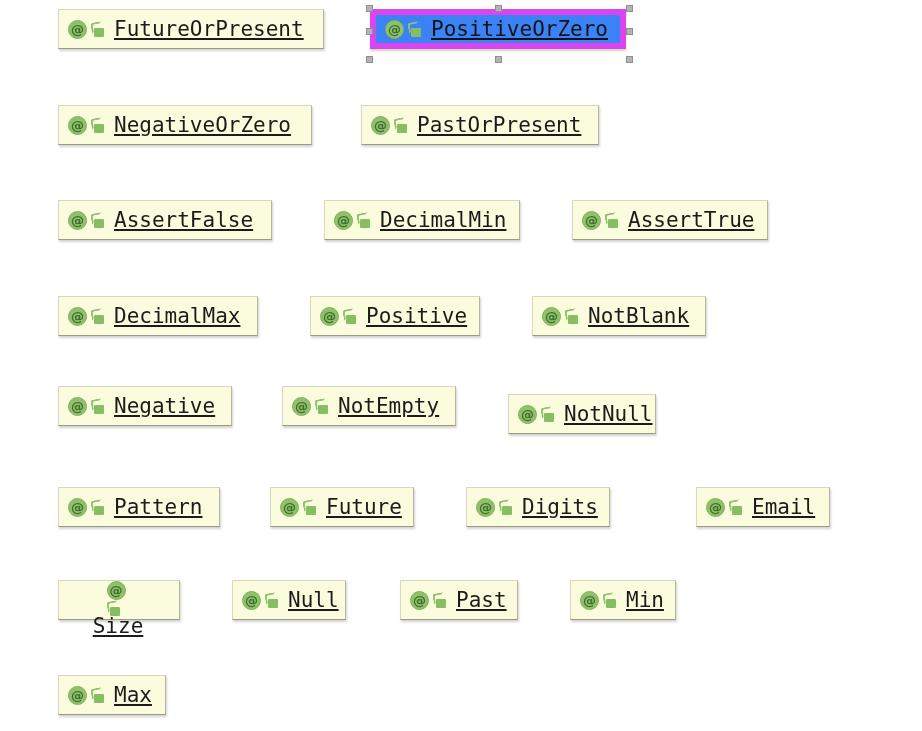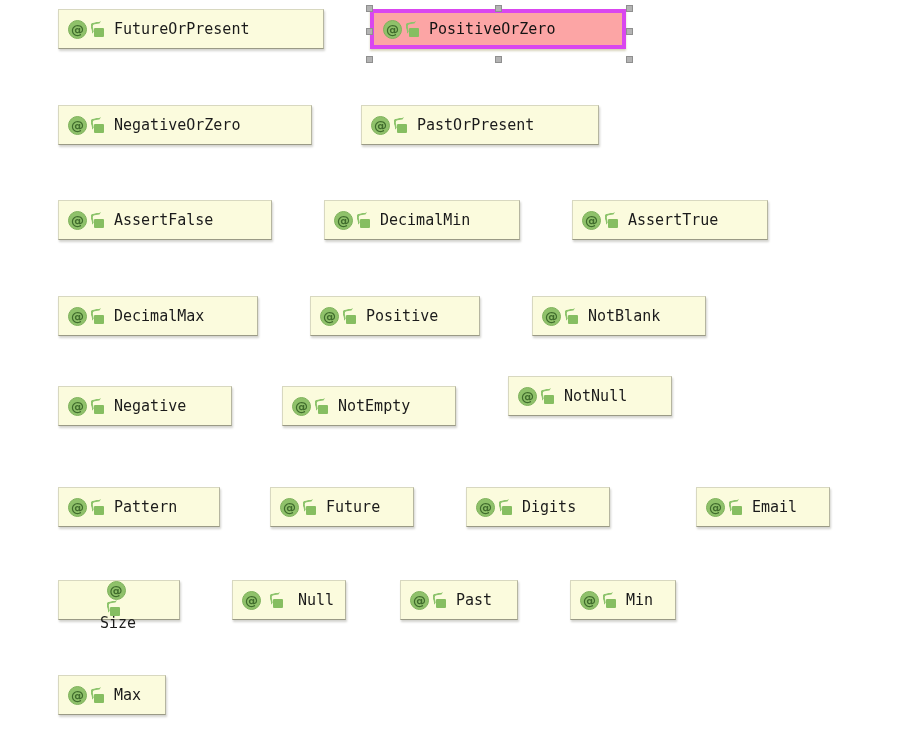--- a/index.html
+++ b/index.html
@@ -34,22 +34,22 @@
     border-right-color: #b5b5a0;
     box-shadow: 1px 2px 2px rgba(120,120,110,0.33);
     display: flex;
     align-items: center;
     height: 40px;
     padding: 0 11px 0 9px;
     white-space: nowrap;
   }
 
   .node.selected {
-    border: 4px solid #d946ef;
-    background: #fca5a5;
+    border: 6px solid #d946ef;
+    background: #3b82f6;
     box-shadow: 0 2px 2px rgba(140,130,60,0.35);
   }
 
   
   .at-icon {
     position: relative;
     flex: 0 0 auto;
     width: 17px;
     height: 17px;
     border-radius: 50%;
@@ -97,24 +97,25 @@
     height: 7px;
     border: 2px solid #8dc46c;
     border-bottom-color: transparent;
     border-right-color: transparent;
     border-radius: 4px 0 0 0;
     transform: rotate(-10deg);
   }
 
   .node-label {
     font-family: "DejaVu Sans Mono", "Liberation Mono", monospace;
-    font-size: 15px;
+    font-size: 21px;
     line-height: 1;
     color: #1b1b1b;
     letter-spacing: 0px;
+    text-decoration: underline;
   }
   .node.selected .node-label { color: #141414; }
 
   
   .handle {
     position: absolute;
     width: 7px;
     height: 7px;
     background: #b3b3b3;
     border: 1px solid #8f8f8f;
@@ -215,21 +216,21 @@
       <span class="node-label">Negative</span>
     </div>
     <div class="node" style="left: 282px; top: 386px; width: 174px;">
       <span class="at-icon"></span>
       <span class="lock-icon">
         <span class="shackle"></span>
         <span class="body"></span>
       </span>
       <span class="node-label">NotEmpty</span>
     </div>
-    <div class="node" style="left: 508px; top: 376px; width: 164px;">
+    <div class="node" style="left: 508px; top: 394px; width: 148px;">
       <span class="at-icon"></span>
       <span class="lock-icon">
         <span class="shackle"></span>
         <span class="body"></span>
       </span>
       <span class="node-label">NotNull</span>
     </div>
     <div class="node" style="left: 58px; top: 487px; width: 162px;">
       <span class="at-icon"></span>
       <span class="lock-icon">

